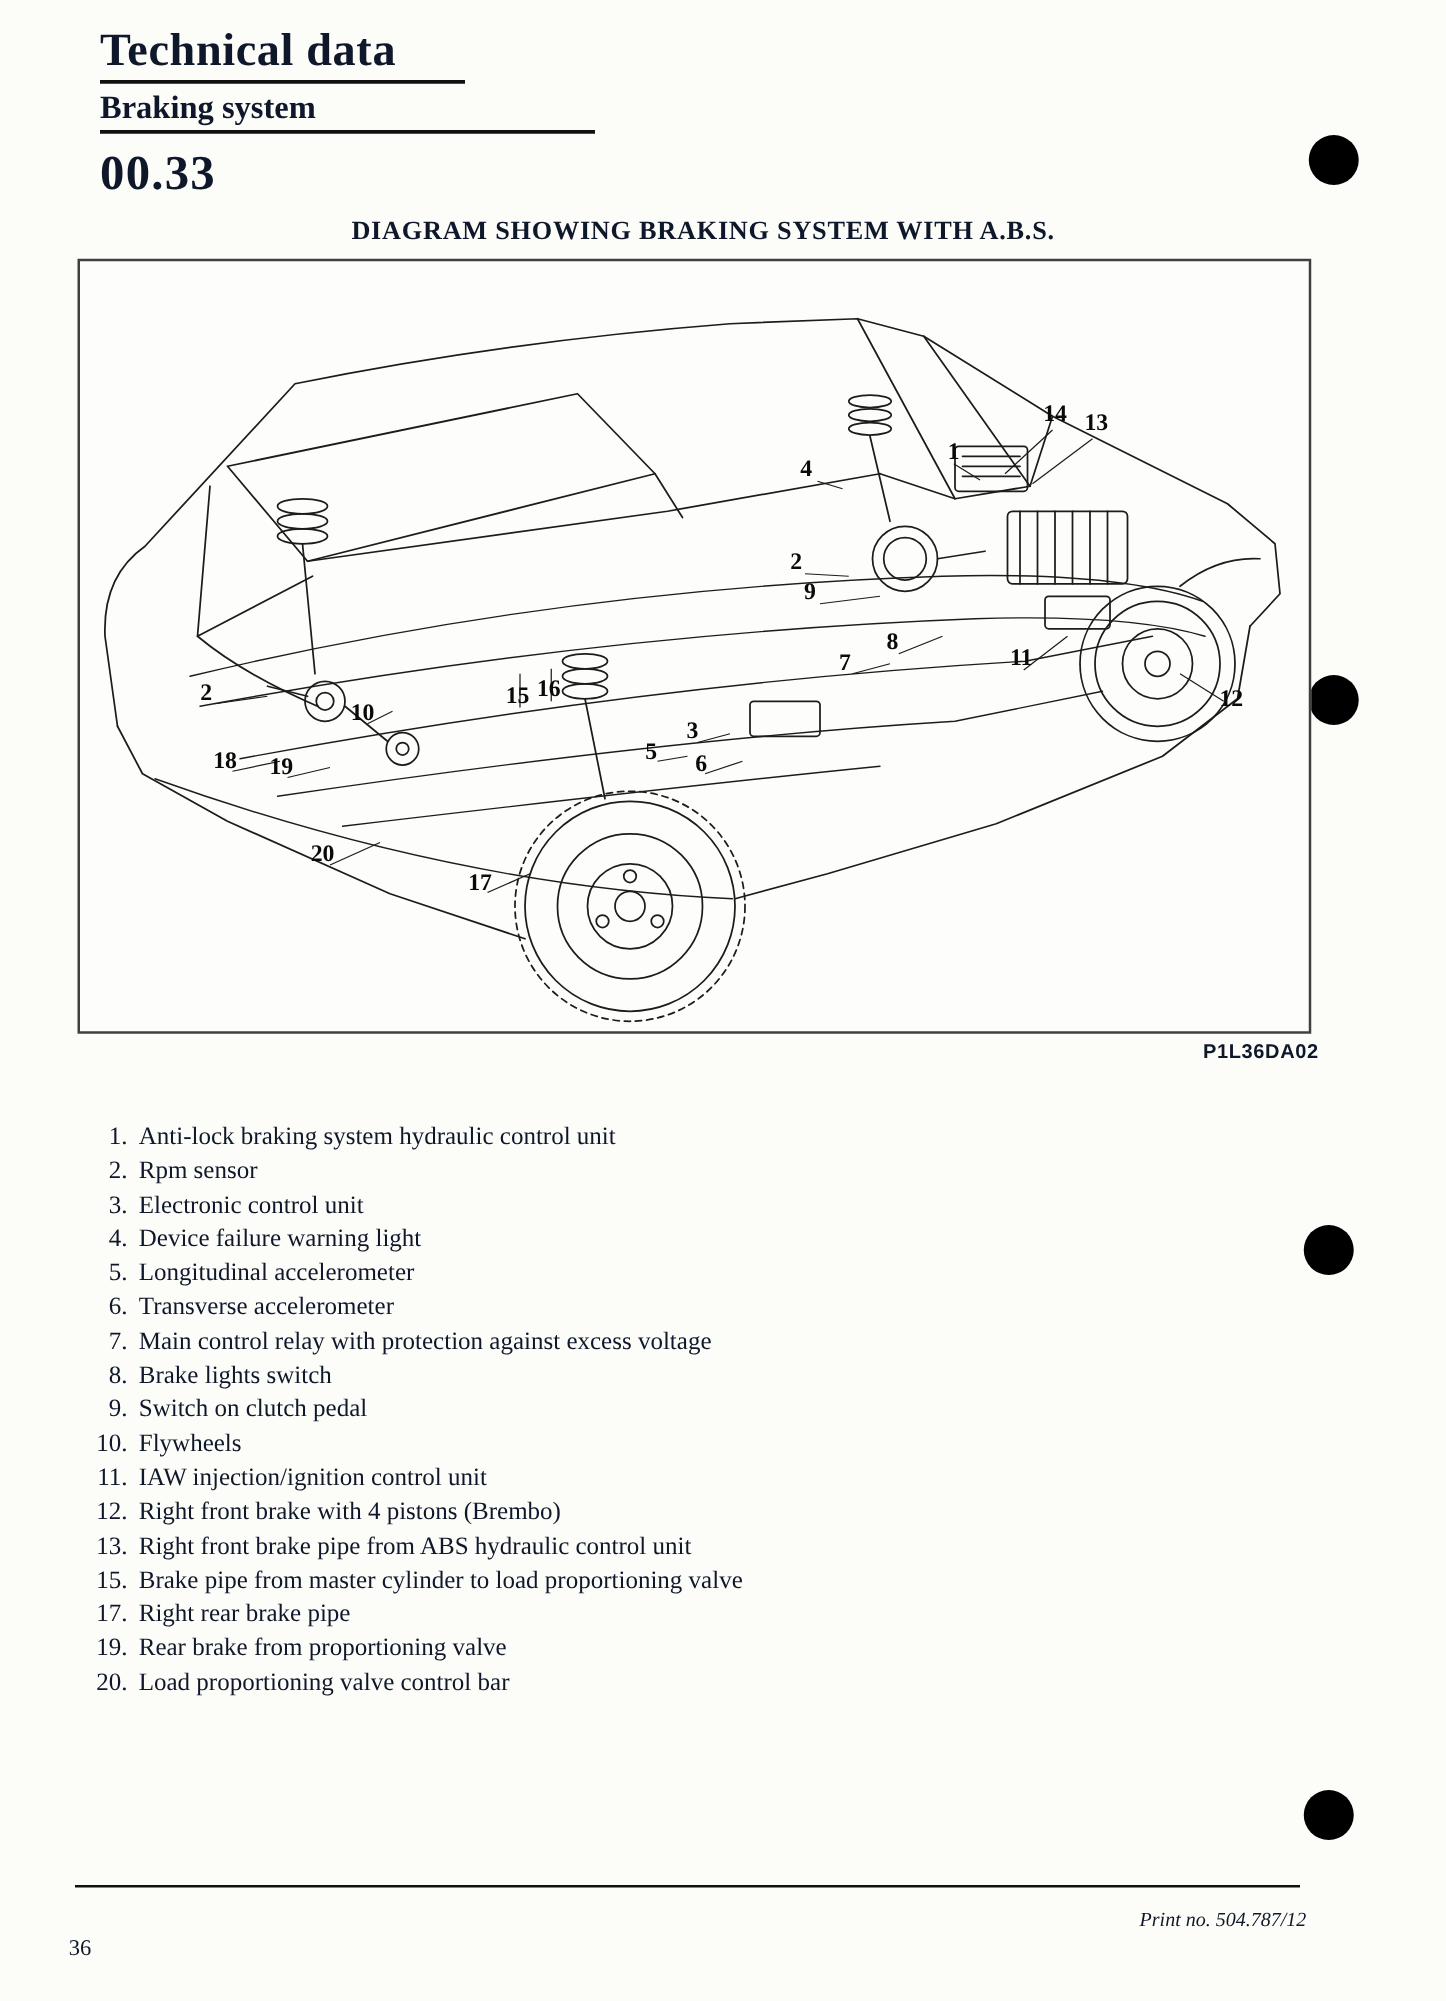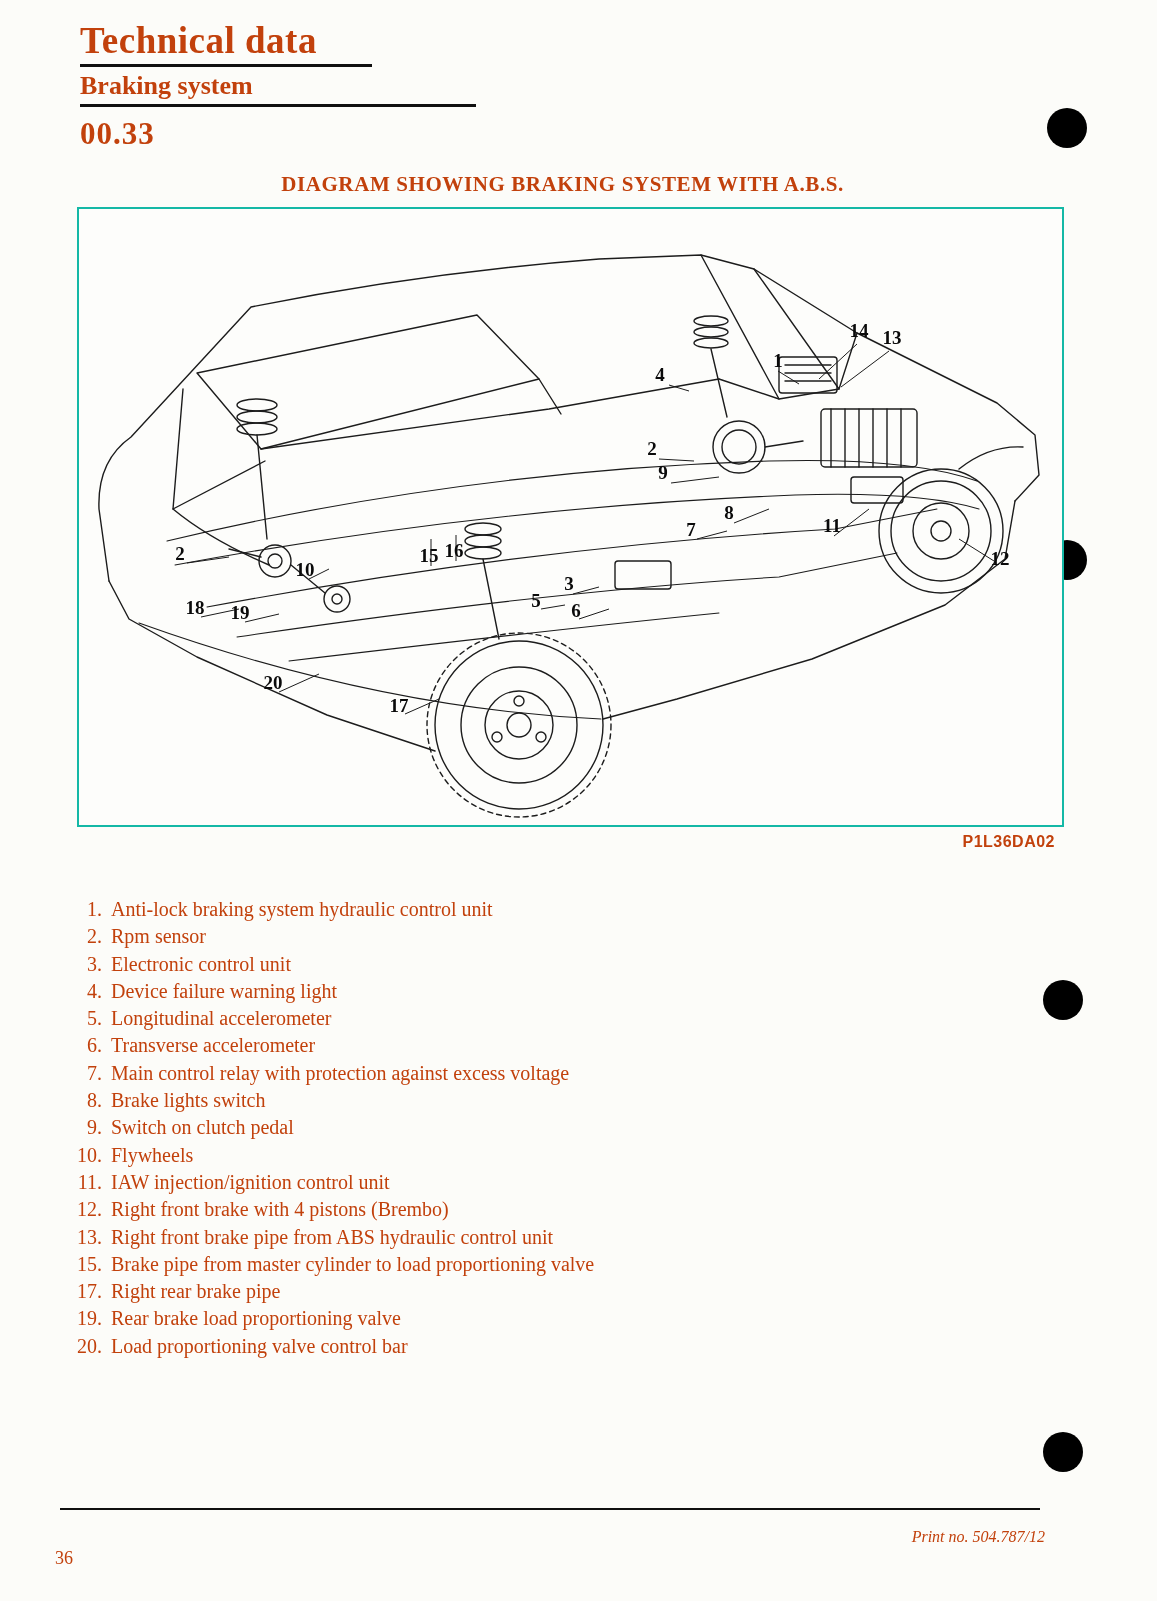--- a/index.html
+++ b/index.html
@@ -1,49 +1,49 @@
 <!DOCTYPE html>
 <html><head>
 <meta charset="utf-8">
 <title>Technical data</title>
 <style>
   html,body { margin:0; padding:0; background:#d8d8d8; }
   .page {
     position:relative; width:1157px; height:1601px; margin:0 auto;
-    background:#fcfcf9; color:#c2410c;
+    background:#fcfcf9; color:#0f172a;
     font-family:"Liberation Serif", serif;
     overflow:hidden;
   }
   
   .hdr-left { position:absolute; left:80px; top:22px; }
   .hdr-title { font-size:37px; font-weight:bold; letter-spacing:.5px; margin:0; line-height:1.05; }
   .rule1 { width:292px; height:3px; background:#101010; margin-top:3px; }
   .hdr-sub { font-size:26px; font-weight:bold; margin:5px 0 0; line-height:1.05; }
   .rule2 { width:396px; height:3px; background:#101010; margin-top:5px; }
-  .section-code { font-size:31px; font-weight:bold; margin-top:9px; letter-spacing:1px; }
+  .section-code { font-size:39px; font-weight:bold; margin-top:9px; letter-spacing:1px; }
   .hdr-right { position:absolute; right:97px; top:30px; text-align:right; width:460px; }
   .model-line { white-space:nowrap; }
   .model { font-size:38px; font-weight:bold; letter-spacing:1px; }
   .model-variant { font-size:27px; font-weight:bold; margin-left:10px; }
   .range { font-size:24px; font-weight:bold; margin-top:2px; }
   .rule-right { width:420px; height:3px; background:#101010; margin:4px 0 0 auto; }
   
   .reg-dot { position:absolute; width:40px; height:40px; border-radius:50%; background:#000; }
   .reg-dot.d1 { right:70px; top:108px; }
   .reg-dot.d2 { right:70px; top:540px; }
   .reg-dot.d3 { right:74px; top:980px; }
   .reg-dot.d4 { right:74px; top:1432px; }
   
   .diagram-title {
     position:absolute; left:70px; top:172px; width:985px;
     text-align:center; font-size:21px; font-weight:bold; letter-spacing:.6px;
   }
   .diagram-box {
-    position:absolute; left:77px; top:207px; width:983px; height:616px;
-    border:2px solid #14b8a6; background:#fdfdfb; box-sizing:content-box;
+    position:absolute; left:62px; top:207px; width:983px; height:616px;
+    border:2px solid #404040; background:#fdfdfb; box-sizing:content-box;
   }
   .diagram-box svg { display:block; width:983px; height:616px; }
   .callout {
     font-family:"Liberation Serif", serif; font-weight:bold; font-size:19px;
     fill:#0a0a0a; text-anchor:middle;
   }
   .diagram-code {
     position:absolute; left:70px; top:833px; width:985px; text-align:right;
     font-family:"Liberation Sans", sans-serif; font-size:16px; font-weight:bold; letter-spacing:.5px;
   }
@@ -263,21 +263,21 @@
       <div class="legend-row">
         <span class="legend-num">15.</span>
         <span class="legend-text">Brake pipe from master cylinder to load proportioning valve</span>
       </div>
       <div class="legend-row">
         <span class="legend-num">17.</span>
         <span class="legend-text">Right rear brake pipe</span>
       </div>
       <div class="legend-row">
         <span class="legend-num">19.</span>
-        <span class="legend-text">Rear brake load proportioning valve</span>
+        <span class="legend-text">Rear brake from proportioning valve</span>
       </div>
       <div class="legend-row">
         <span class="legend-num">20.</span>
         <span class="legend-text">Load proportioning valve control bar</span>
       </div>
     </div>
 
   <div class="footer-rule"></div>
   <div class="page-number">36</div>
   <div class="print-no">Print no. 504.787/12</div>

